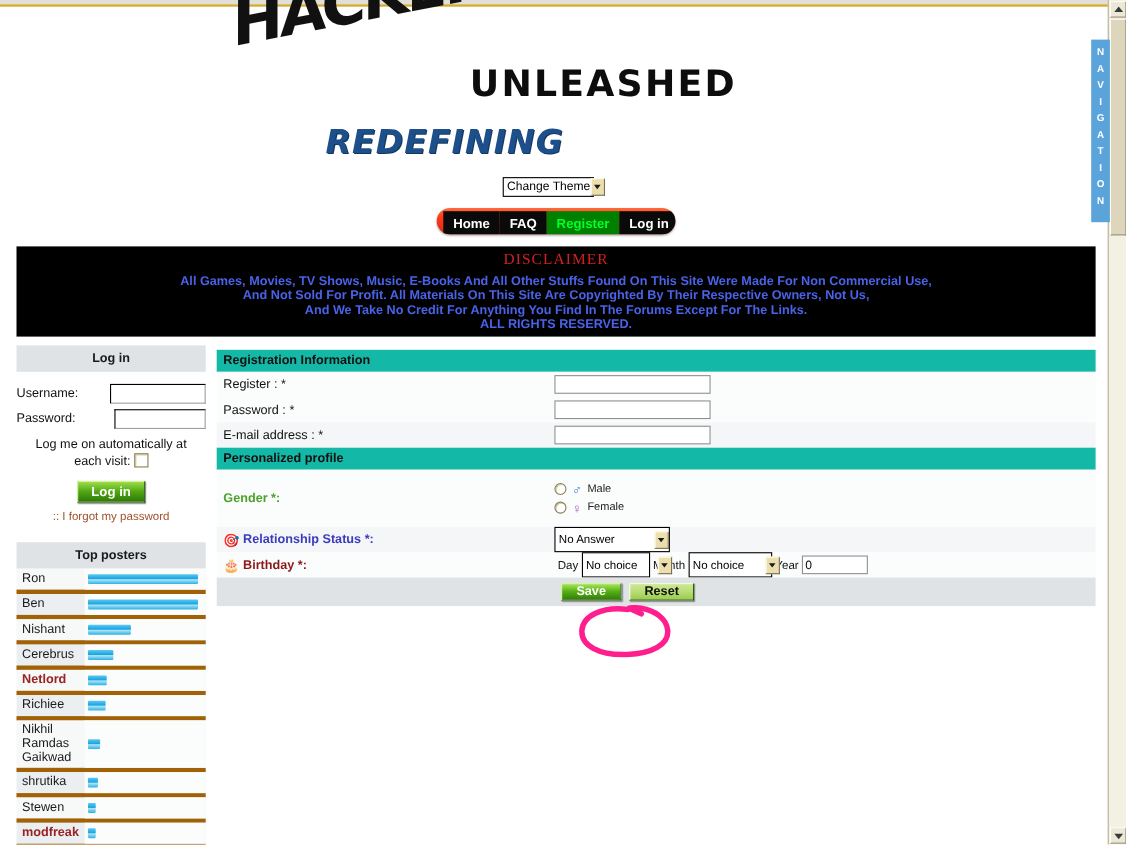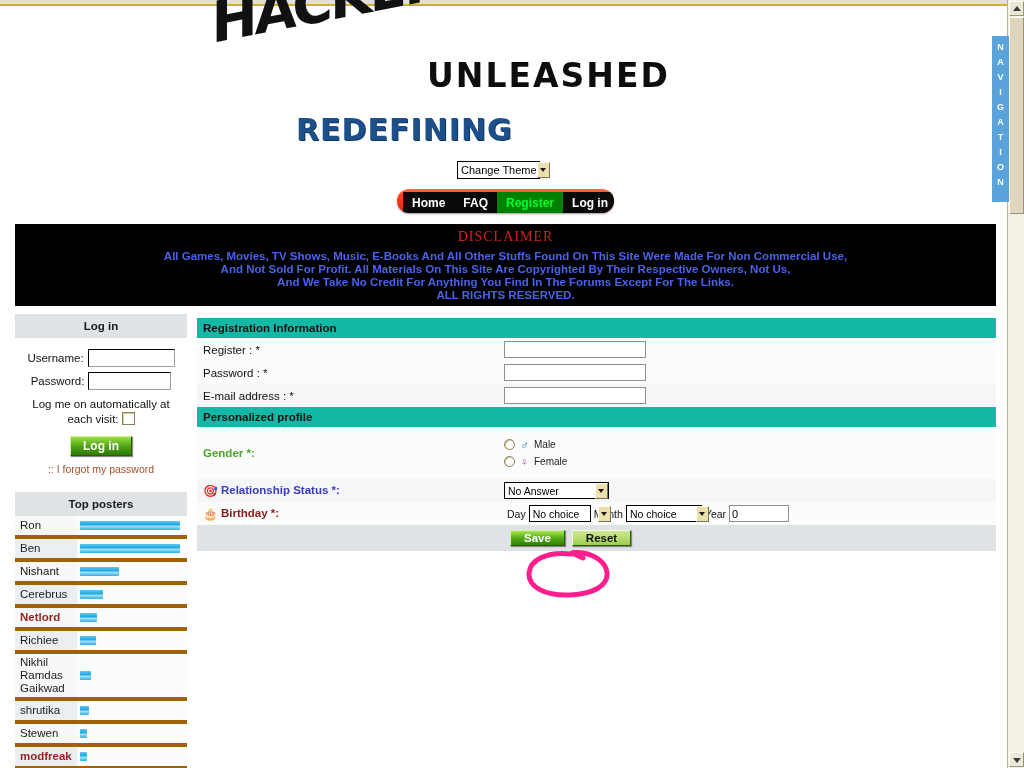--- a/index.html
+++ b/index.html
@@ -122,20 +122,21 @@
     color: #0d0d0d;
     letter-spacing: 2px;
     white-space: nowrap;
   }
   #logo-redefining {
     position: absolute;
     left: 296px; top: 104px;
     font-family: "DejaVu Sans", sans-serif;
     font-size: 30px;
     font-weight: bold;
+    font-style: italic;
     color: #1d4f8b;
     letter-spacing: 1px;
     white-space: nowrap;
     text-shadow: 1px 1px 0 #12375f;
   }
 
   
   #theme-select-wrap {
     position: absolute;
     left: 457px; top: 152px;
@@ -261,21 +262,21 @@
     font-family: "Liberation Sans", sans-serif;
   }
   .login-body {
     padding: 6px 0 0 0;
     font-size: 11.5px;
     color: #111;
   }
   .login-row {
     display: flex;
     align-items: center;
-    justify-content: center;
+    justify-content: space-between;
     margin: 5px 0;
     gap: 4px;
   }
   .login-row label { white-space: nowrap; }
   .txtfield {
     border: 1px solid #000;
     border-right-color: #9e9e9e;
     border-bottom-color: #9e9e9e;
     background: #ffffff;
     height: 18px;
@@ -434,21 +435,21 @@
     box-sizing: border-box;
     cursor: pointer;
   }
   .sym-male { color: #2f7fd1; font-size: 12px; font-weight: bold; }
   .sym-female { color: #9b59b6; font-size: 12px; font-weight: bold; }
 
   #rel-label { color: #3b3bbd; font-weight: bold; font-size: 11.5px; }
   #bday-label { color: #8b1a1a; font-weight: bold; font-size: 11.5px; }
   .lbl-icon { margin-right: 3px; font-size: 12px; vertical-align: -1px; }
 
-  .mini-select { height: 17px; font-size: 10.5px; gap: 19px; }
+  .mini-select { height: 23px; font-size: 10.5px; gap: 19px; }
   #rel-select { width: 105px; }
   .day-select { width: 62px; }
   .month-select { width: 76px; }
   #year-input { width: 60px; height: 17px; }
   .inline-lbl { font-size: 10.5px; color: #111; margin: 0 3px; }
 
   #btn-row {
     background: #dfe3e6;
     min-height: 26px;
     display: flex;

